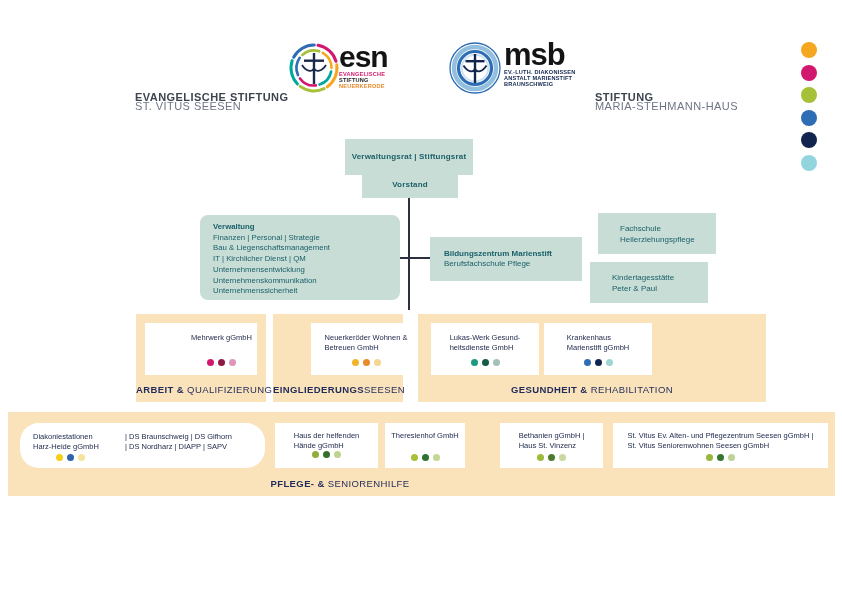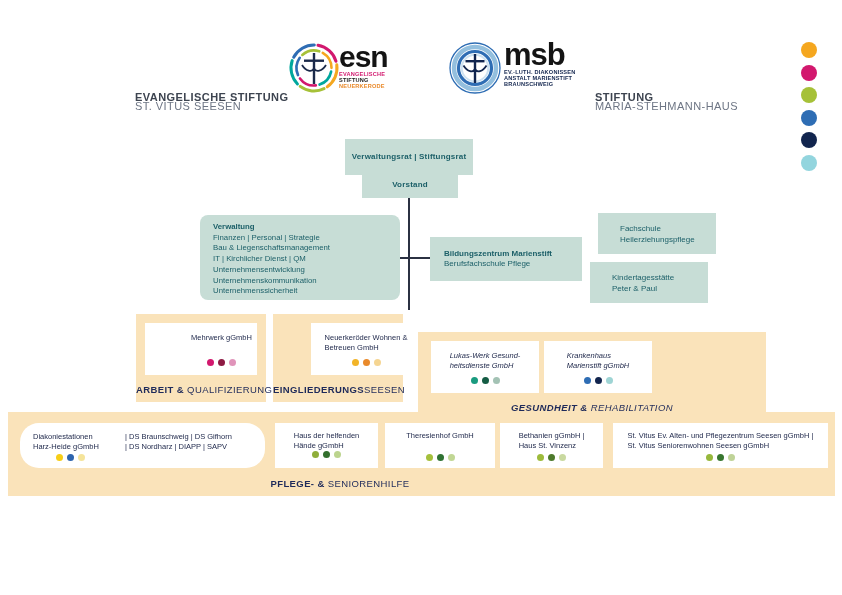--- a/index.html
+++ b/index.html
@@ -190,21 +190,21 @@
 Betreuen GmbH</span>
       <span class="dots">
           <span class="dot" style="background: rgb(242, 180, 40);"></span>
           <span class="dot" style="background: rgb(233, 138, 43);"></span>
           <span class="dot" style="background: rgb(245, 213, 146);"></span>
         </span>
     </div>
     <div class="sec-label"><b>EINGLIEDERUNGS</b><span>SEESEN</span></div>
   </div>
 
-  <div class="abs section" style="left:418px;top:332px;width:348px;height:88px;font-style:italic;">
+  <div class="abs section" style="left:418px;top:314px;width:348px;height:88px;">
     <div class="card" style="left:13px;top:9px;width:108px;height:52px;">
       <span class="card-name">Lukas-Werk Gesund-
 heitsdienste GmbH</span>
       <span class="dots">
           <span class="dot" style="background: rgb(26, 155, 127);"></span>
           <span class="dot" style="background: rgb(20, 92, 68);"></span>
           <span class="dot" style="background: rgb(163, 194, 180);"></span>
         </span>
     </div>
     <div class="card" style="left:126px;top:9px;width:108px;height:52px;">
@@ -236,21 +236,21 @@
     <div class="card" style="left:267px;top:11px;width:103px;height:45px;padding:8px 4px 14px 4px;">
       <span class="card-name">Haus der helfenden
 Hände gGmbH</span>
       <span class="dots">
           <span class="dot" style="background: rgb(143, 174, 58);"></span>
           <span class="dot" style="background: rgb(51, 112, 46);"></span>
           <span class="dot" style="background: rgb(188, 212, 142);"></span>
         </span>
     </div>
 
-    <div class="card" style="left:377px;top:11px;width:110px;height:45px;padding:8px 4px 7px 4px;align-items:center;">
+    <div class="card" style="left:377px;top:11px;width:80px;height:45px;padding:8px 4px 7px 4px;align-items:center;">
       <span class="card-name">Theresienhof GmbH</span>
       <span class="dots">
           <span class="dot" style="background: rgb(165, 192, 60);"></span>
           <span class="dot" style="background: rgb(47, 114, 51);"></span>
           <span class="dot" style="background: rgb(193, 215, 149);"></span>
         </span>
     </div>
 
     <div class="card" style="left:492px;top:11px;width:103px;height:45px;padding:8px 4px 7px 4px;">
       <span class="card-name">Bethanien gGmbH |

